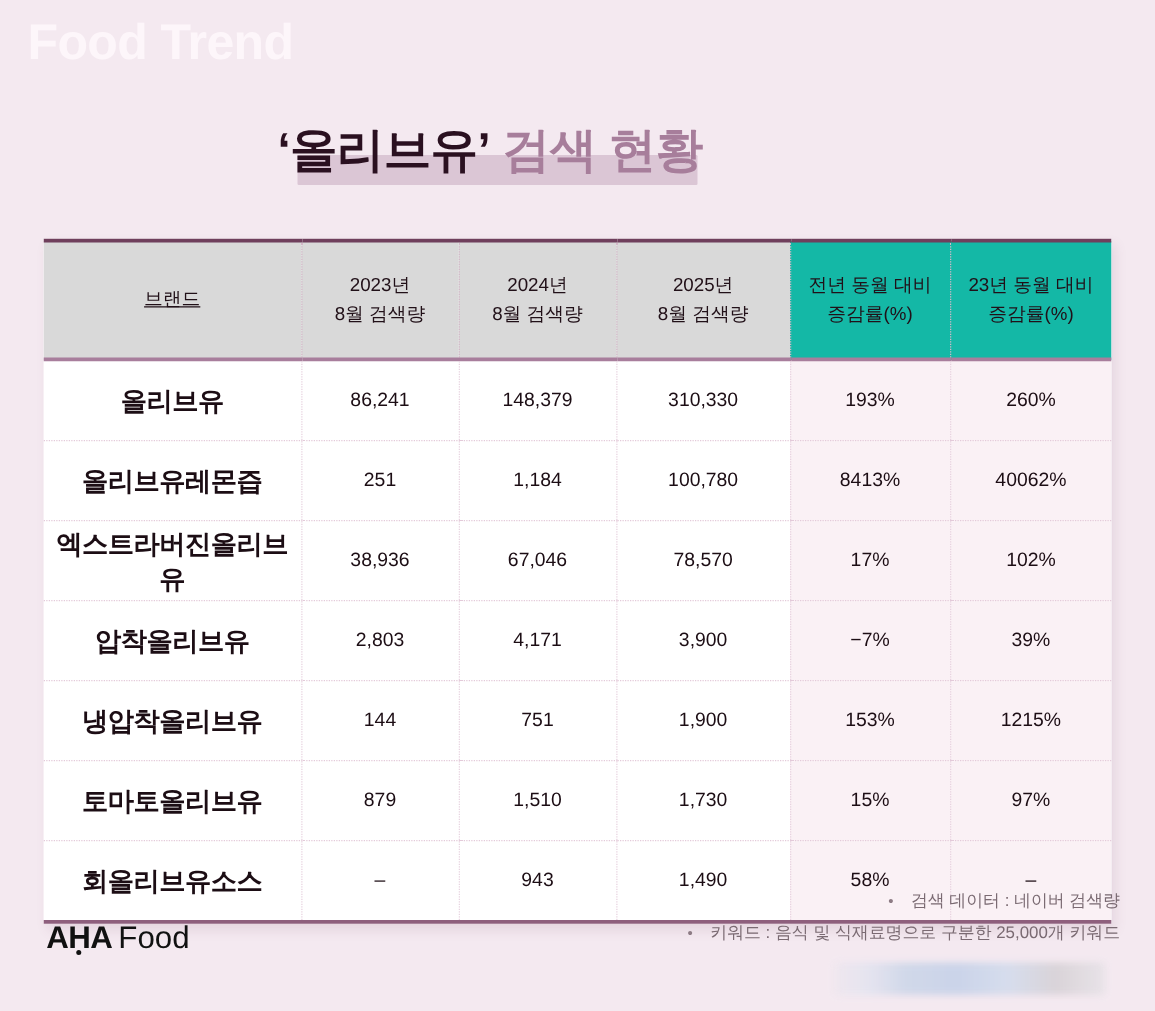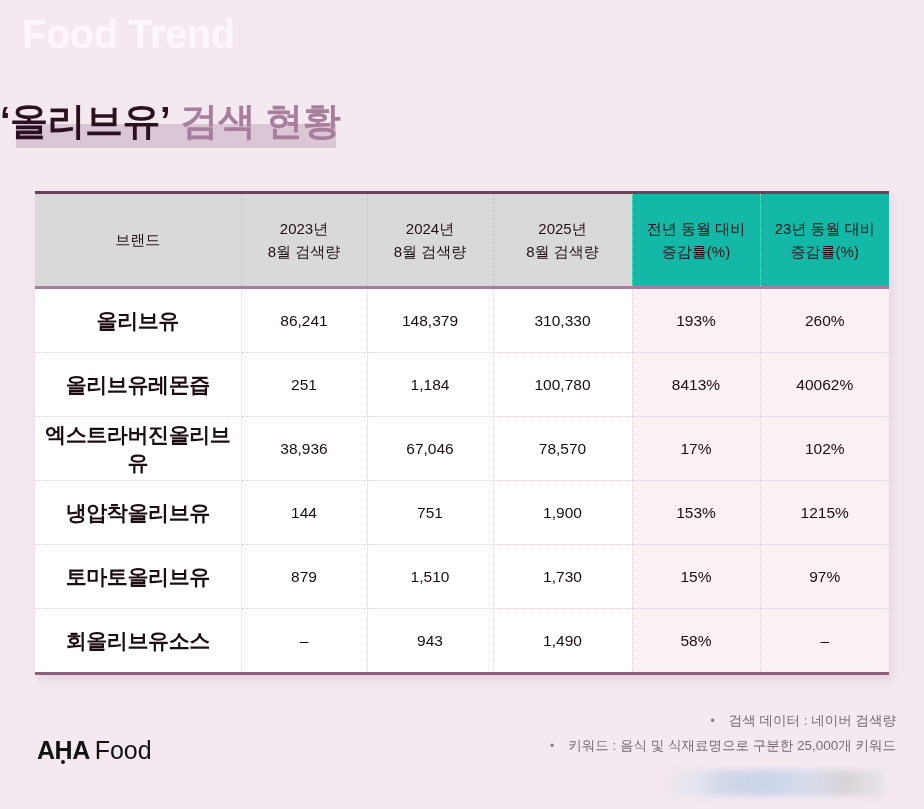--- a/index.html
+++ b/index.html
@@ -29,20 +29,21 @@
     line-height: 1.1;
     white-space: nowrap;
   }
 
   
   .headline-wrap {
     position: absolute;
     left: 0;
     top: 92px;
     width: 784px;
+    text-align: center;
     height: 70px;
   }
   .headline {
     display: inline-block;
     position: relative;
     font-size: 38px;
     font-weight: bold;
     line-height: 58px;
     white-space: nowrap;
     letter-spacing: -0.5px;
@@ -98,21 +99,21 @@
     height: 80px;
     padding: 6px 4px;
     font-size: 15px;
     font-weight: normal;
     color: #211018;
     line-height: 1.55;
     vertical-align: middle;
     text-align: center;
     border-left: 1px dotted #d3b7c8;
   }
-  thead th:first-child { border-left: none; }
+  thead th:first-child { border-left: none; text-decoration: underline; }
   thead th.hl {
     background: #14b8a6;
   }
   thead th .ln { display: block; }
 
   tbody td {
     height: 59px;
     font-size: 15.5px;
     text-align: center;
     vertical-align: middle;
@@ -282,20 +283,28 @@
       </tr>
       <tr>
         <td class="brand">엑스트라버진올리브유</td>
         <td>38,936</td>
         <td>67,046</td>
         <td>78,570</td>
         <td class="hl">17%</td>
         <td class="hl">102%</td>
       </tr>
       <tr>
+        <td class="brand">압착올리브유</td>
+        <td>2,803</td>
+        <td>4,171</td>
+        <td>3,900</td>
+        <td class="hl">−7%</td>
+        <td class="hl">39%</td>
+      </tr>
+      <tr>
         <td class="brand">냉압착올리브유</td>
         <td>144</td>
         <td>751</td>
         <td>1,900</td>
         <td class="hl">153%</td>
         <td class="hl">1215%</td>
       </tr>
       <tr>
         <td class="brand">토마토올리브유</td>
         <td>879</td>

